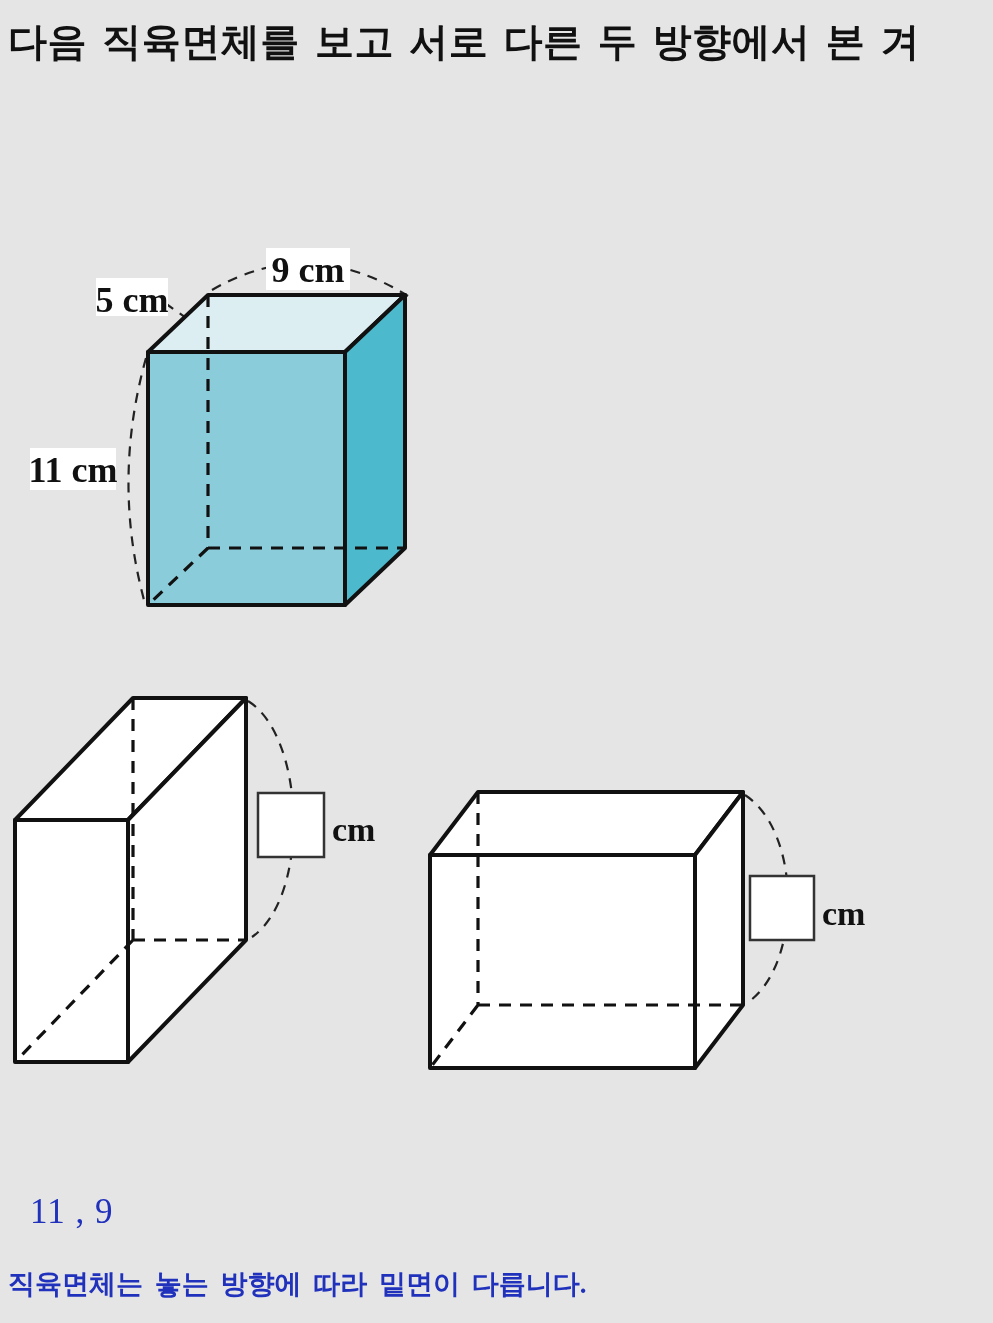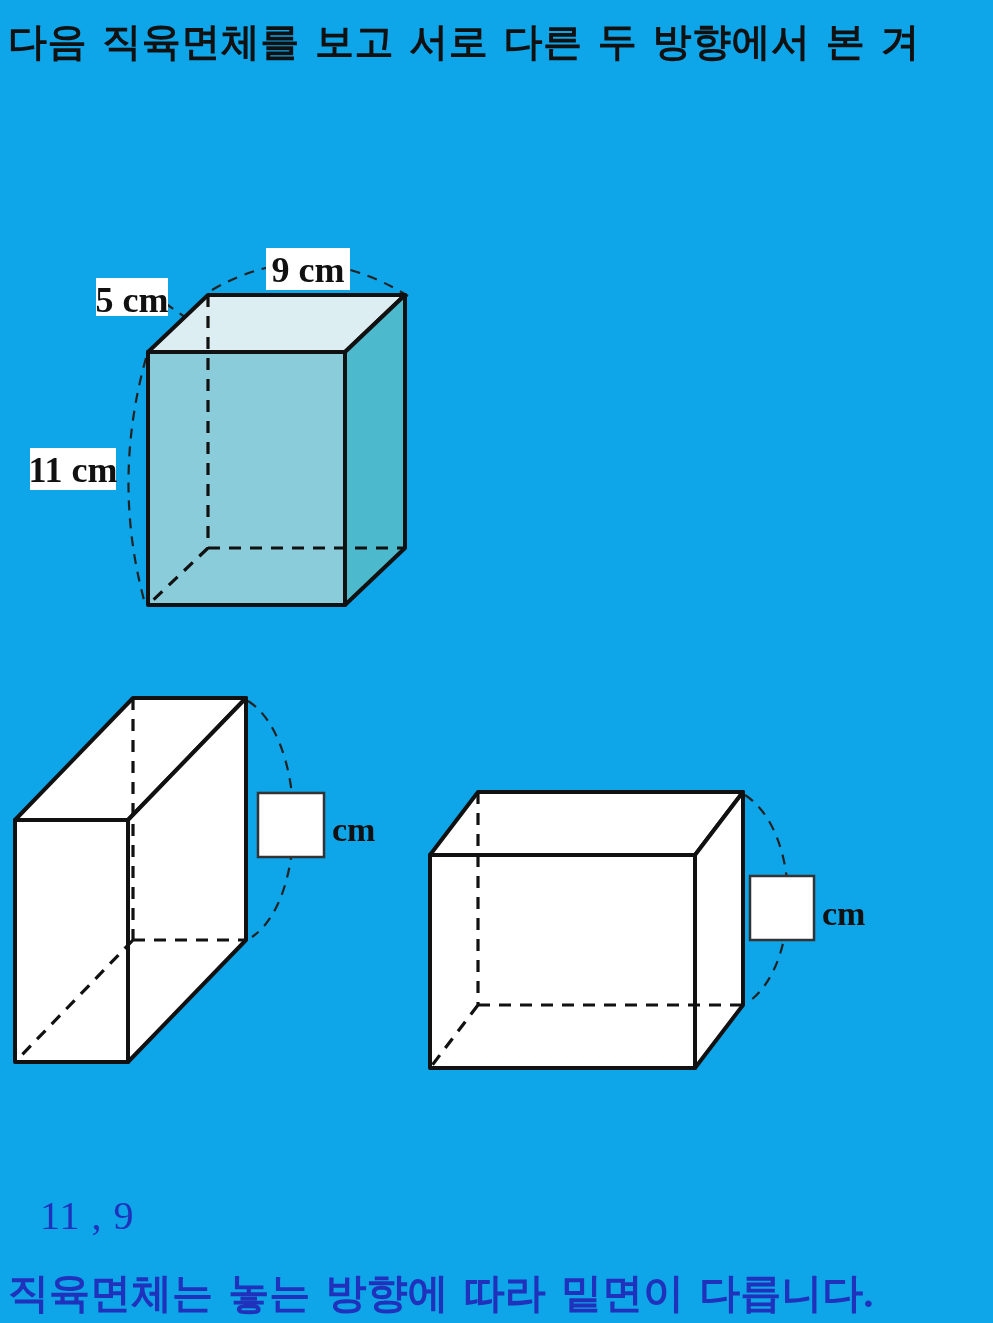--- a/index.html
+++ b/index.html
@@ -2,21 +2,21 @@
 <html><head>
 <meta charset="utf-8">
 <style>
   * { margin:0; padding:0; box-sizing:border-box; }
   html,body { background:#ffffff; }
   body {
     width:993px; height:1323px;
     font-family:"Liberation Serif", serif;
     color:#111111;
   }
-  .page { position:relative; width:993px; height:1323px; background:#0ea5e9; overflow:hidden; }
+  .page { position:relative; width:993px; height:1323px; background:#e5e5e5; overflow:hidden; }
 
   .problem {
     position:absolute; left:8px; top:4px; width:980px;
     font-size:39px; line-height:76px; font-weight:700;
     word-spacing:5px; letter-spacing:0.5px; color:#111111;
   }
   .pline { white-space:nowrap; }
   .sq {
     display:inline-block; width:34px; height:34px;
     border:3px solid #111111; vertical-align:-2px;
@@ -27,26 +27,26 @@
   .face  { stroke:#111111; stroke-width:4; stroke-linejoin:round; }
   .wface { fill:#ffffff; stroke:#111111; stroke-width:4; stroke-linejoin:round; }
   .hidden { fill:none; stroke:#111111; stroke-width:3.2; stroke-dasharray:12 9; stroke-linecap:butt; }
   .guide  { fill:none; stroke:#222222; stroke-width:2.2; stroke-dasharray:10 8; }
   .labelbg { fill:#ffffff; }
   .dim  { font:600 36px "Liberation Serif", serif; fill:#111111; text-anchor:middle; }
   .unit { font:600 34px "Liberation Serif", serif; fill:#111111; text-anchor:start; }
   .ansbox { fill:#ffffff; stroke:#333333; stroke-width:2.5; }
 
   .answer {
-    position:absolute; left:40px; top:1192px;
-    font-size:40px; color:#2031bc; letter-spacing:1px;
+    position:absolute; left:30px; top:1192px;
+    font-size:35px; color:#2031bc; letter-spacing:1px;
   }
   .explanation {
     position:absolute; left:8px; top:1266px;
-    font-size:41px; font-weight:700; color:#2031bc;
+    font-size:27px; font-weight:700; color:#2031bc;
     word-spacing:5px; white-space:nowrap;
   }
 </style>
 </head>
 <body>
 
 <div class="page">
 
   <div class="problem">
     <div class="pline">다음 직육면체를 보고 서로 다른 두 방향에서 본 겨</div>

